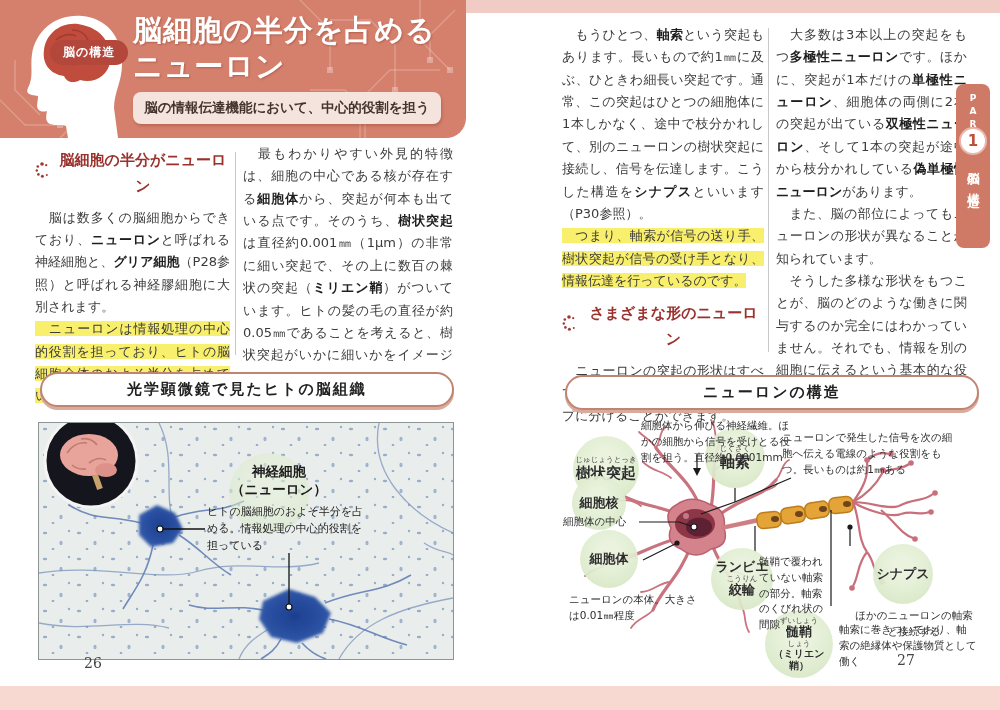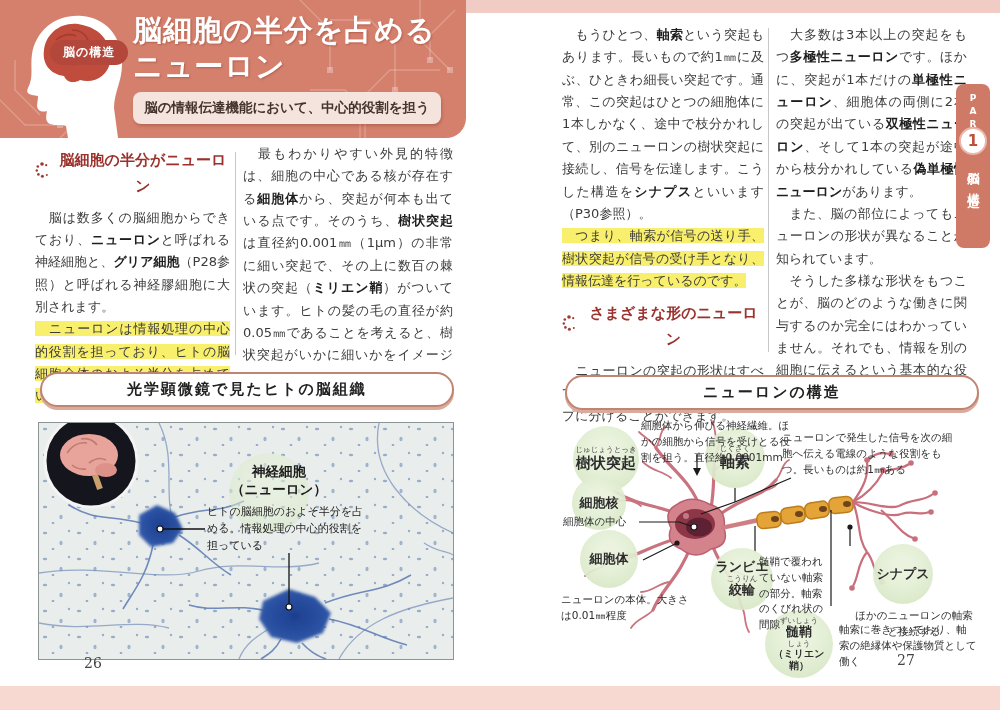--- a/index.html
+++ b/index.html
@@ -353,41 +353,41 @@
         <line x1="194" y1="116" x2="194" y2="142"></line>
         <line x1="270" y1="100" x2="270" y2="196"></line>
         <line x1="289" y1="119" x2="289" y2="136"></line>
       </g>
       <polygon points="136,66 132,58 140,58" fill="#1a1a1a"></polygon>
       <circle cx="133" cy="117" r="3" fill="#fff" stroke="#1a1a1a" stroke-width="1.1"></circle>
       <circle cx="116" cy="133" r="2.6" fill="#1a1a1a"></circle>
       <circle cx="289" cy="117" r="2.6" fill="#1a1a1a"></circle>
     </svg>
 
-    <div class="gcircle" style="left:12px;top:16px;width:66px;height:66px;">
+    <div class="gcircle" style="left:12px;top:26px;width:66px;height:66px;">
       <span class="furi">じゅじょうとっき</span>
       <span class="term">樹状突起</span>
     </div>
     <div class="dlabel" style="left:80px;top:8px;width:158px;">細胞体から伸びる神経繊維。ほかの細胞から信号を受けとる役割を担う。直径約0.0001mm</div>
 
     <div class="gcircle" style="left:144px;top:18px;width:60px;height:60px;">
       <span class="furi">じくさく</span>
       <span class="term">軸索</span>
     </div>
     <div class="dlabel" style="left:210px;top:20px;width:172px;margin-left:11px;">ニューロンで発生した信号を次の細胞へ伝える電線のような役割をもつ。長いものは約1㎜ある</div>
 
     <div class="gcircle" style="left:11px;top:66px;width:54px;height:54px;">
       <span class="term t13">細胞核</span>
     </div>
     <div class="dlabel" style="left:2px;top:104px;width:80px;">細胞体の中心</div>
 
     <div class="gcircle" style="left:19px;top:120px;width:58px;height:58px;">
       <span class="term t13">細胞体</span>
     </div>
-    <div class="dlabel" style="left:0px;top:182px;width:128px;">ニューロンの本体。大きさは0.01㎜程度</div>
+    <div class="dlabel" style="left:8px;top:182px;width:128px;">ニューロンの本体。大きさは0.01㎜程度</div>
 
     <div class="gcircle" style="left:130px;top:138px;width:62px;height:62px;margin-left:20px;">
       <span class="term t13">ランビエ</span>
       <span class="furi">こうりん</span>
       <span class="term t13">絞輪</span>
     </div>
     <div class="dlabel" style="left:198px;top:144px;width:72px;">髄鞘で覆われていない軸索の部分。軸索のくびれ状の間隙</div>
 
     <div class="gcircle" style="left:312px;top:134px;width:60px;height:60px;">
       <span class="term t13">シナプス</span>

